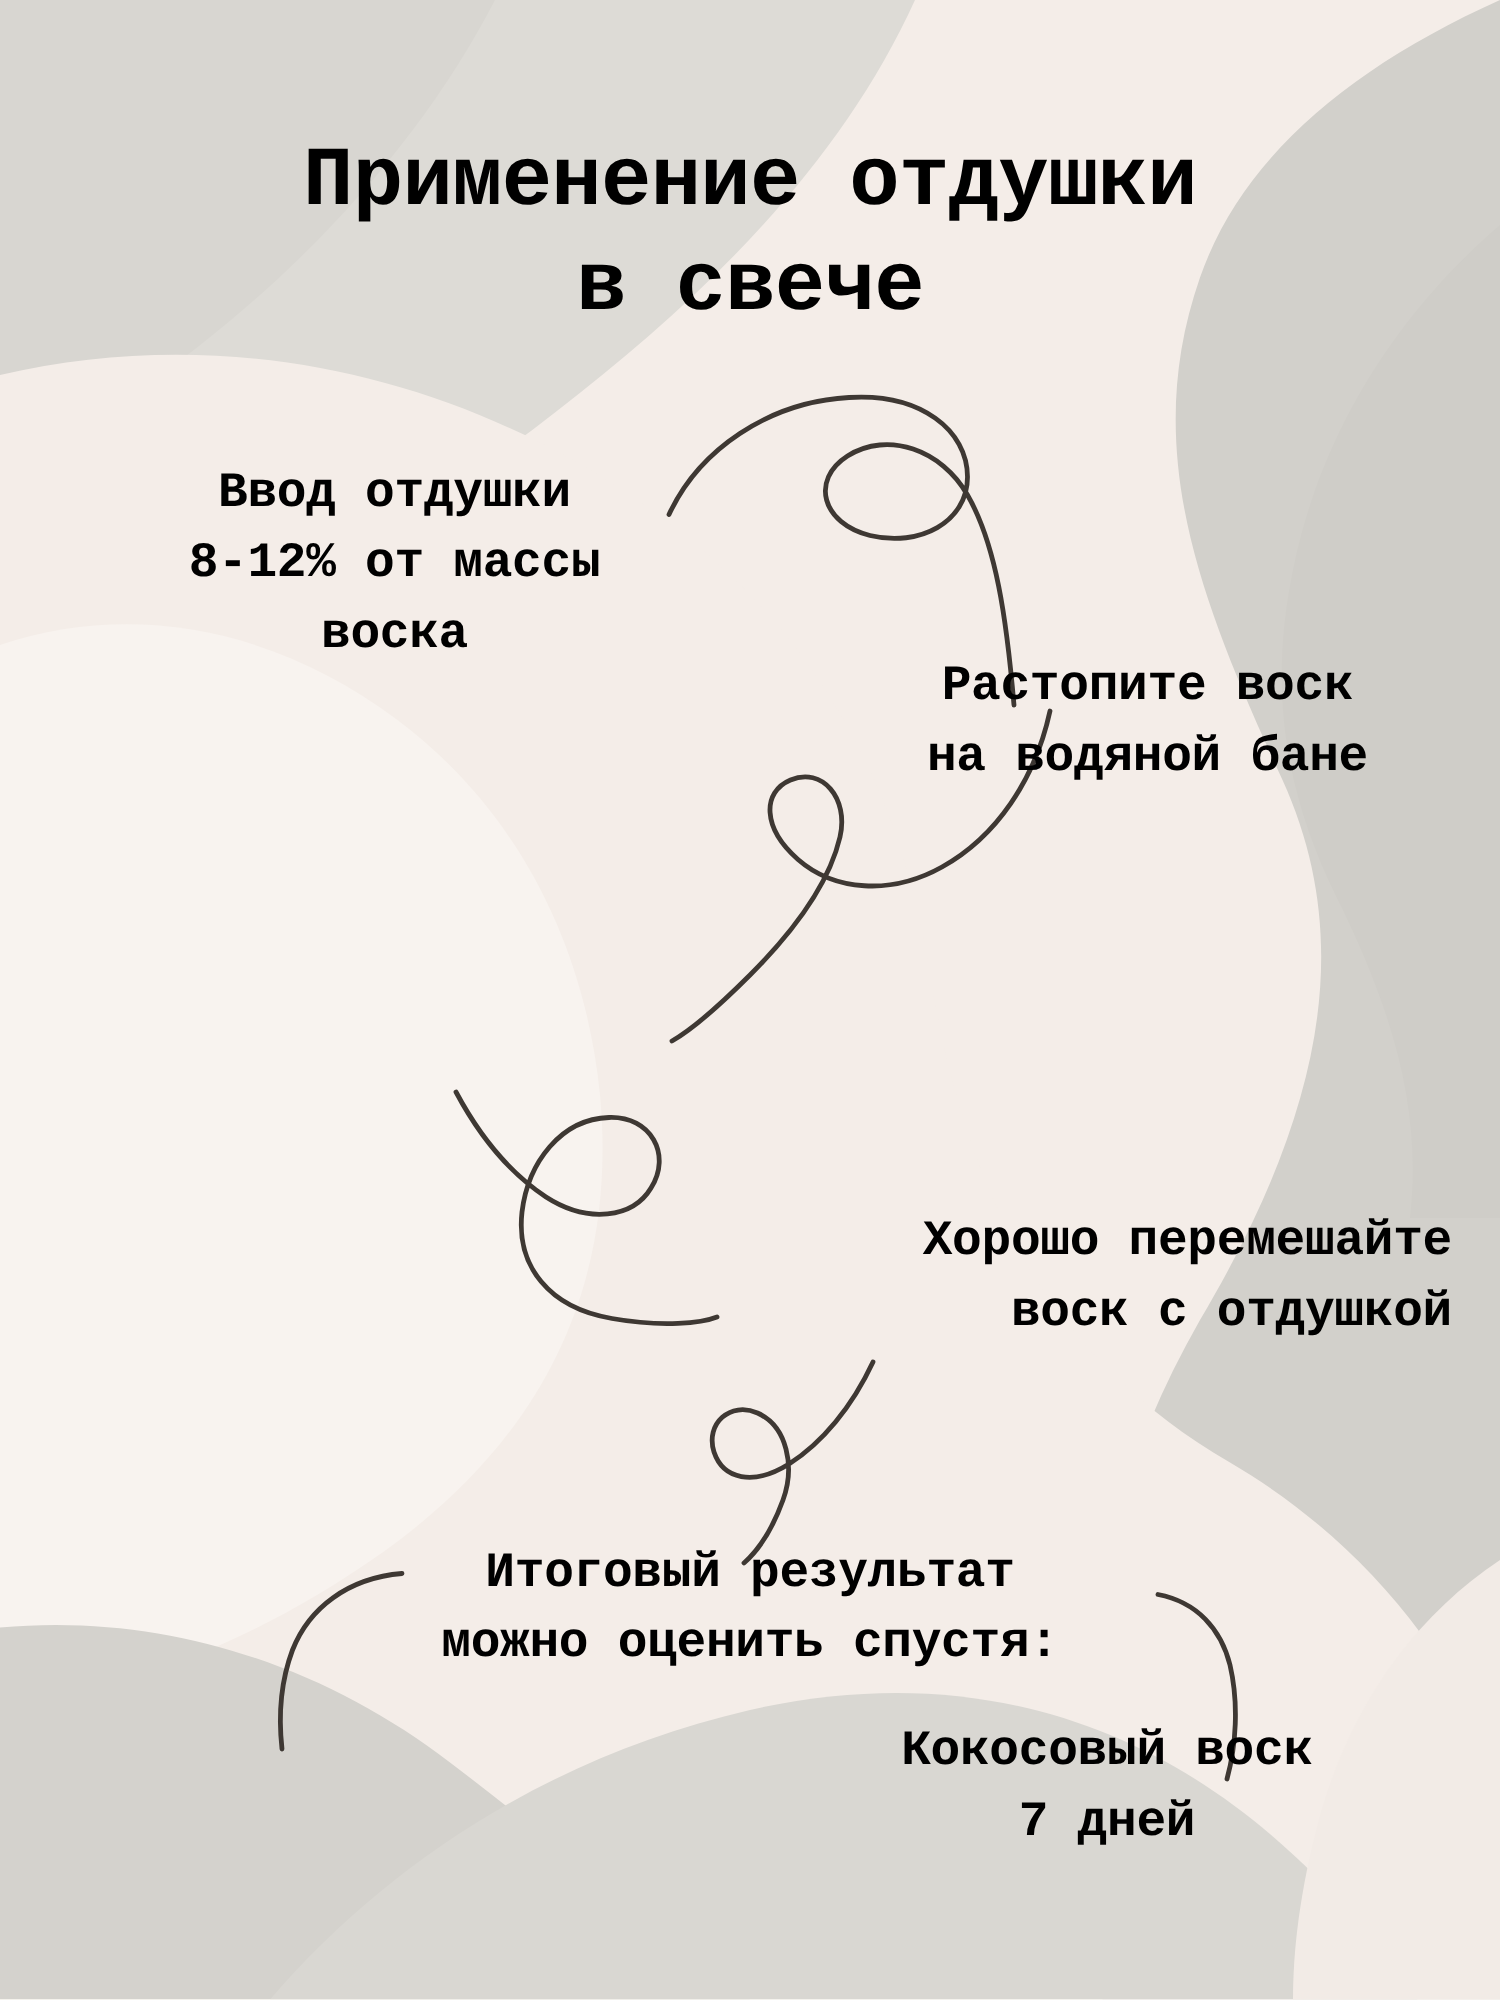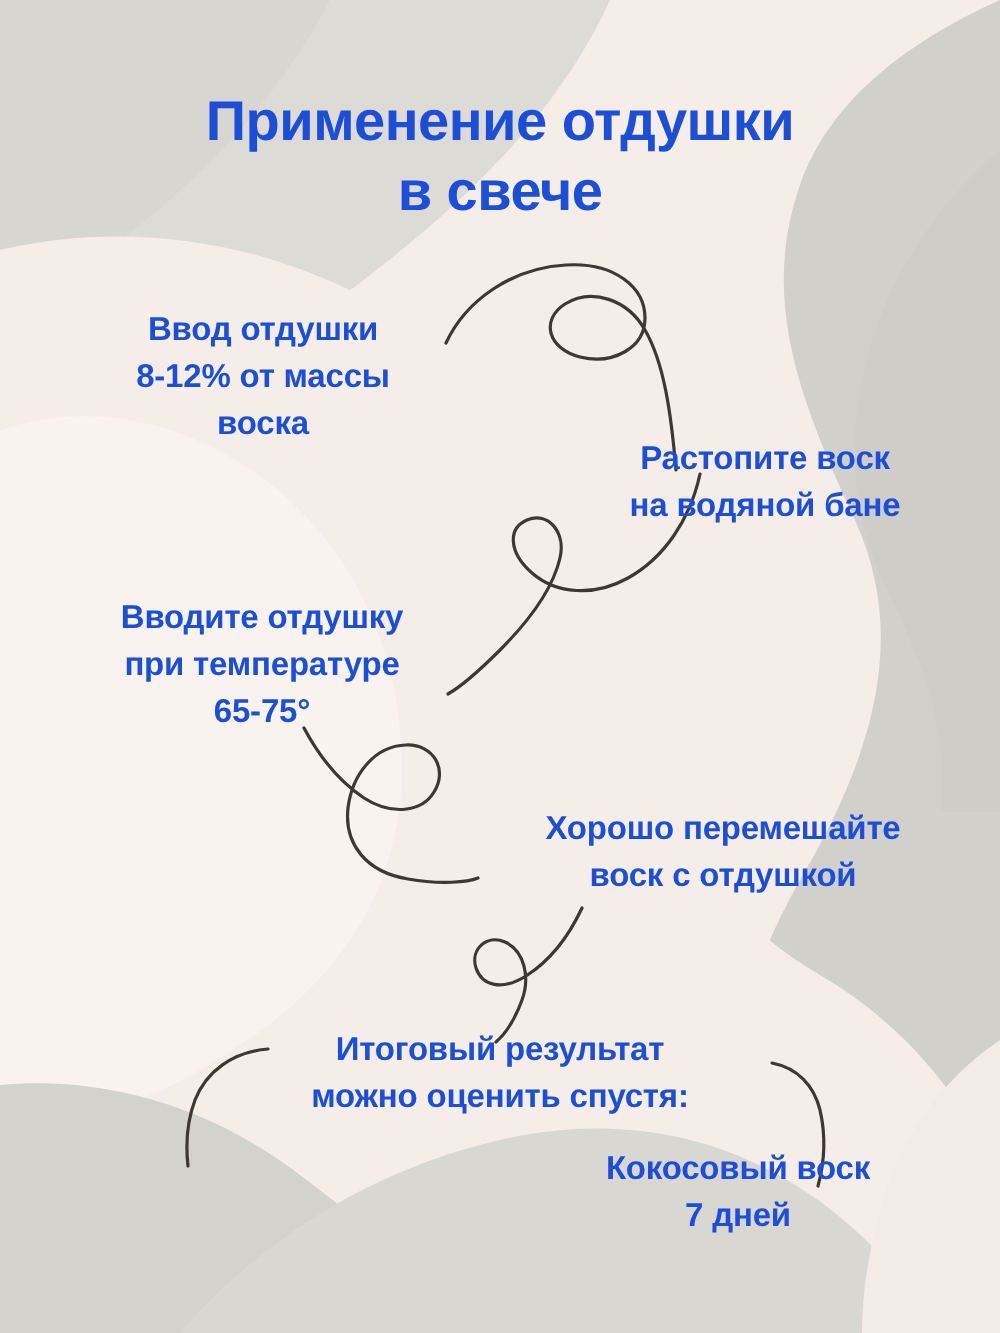--- a/index.html
+++ b/index.html
@@ -31,26 +31,27 @@
     z-index: 1;
     pointer-events: none;
   }
   .content {
     position: absolute;
     inset: 0;
     z-index: 2;
   }
   .txt {
     position: absolute;
-    color: #1d4ed8;
+    color: #000000;
     font-weight: 700;
     line-height: 1.22;
     letter-spacing: -0.2px;
     white-space: pre-line;
     text-rendering: geometricPrecision;
+    font-family: Liberation Mono, monospace;
   }
 
   #title {
     left: 0;
     top: 86px;
     width: 1000px;
     text-align: center;
     font-size: 56px;
     line-height: 1.25;
     letter-spacing: -0.5px;
@@ -78,21 +79,21 @@
     top: 594px;
     width: 420px;
     text-align: center;
     font-size: 33px;
     line-height: 1.42;
   }
   #step-4 {
     left: 478px;
     top: 805px;
     width: 490px;
-    text-align: center;
+    text-align: right;
     font-size: 33px;
     line-height: 1.42;
   }
   #result-title {
     left: 230px;
     top: 1026px;
     width: 540px;
     text-align: center;
     font-size: 33px;
     line-height: 1.42;
@@ -219,23 +220,20 @@
     <div class="txt" id="title">Применение отдушки
 в свече</div>
 
     <div class="txt" id="step-1">Ввод отдушки
 8-12% от массы
 воска</div>
 
     <div class="txt" id="step-2">Растопите воск
 на водяной бане</div>
 
-    <div class="txt" id="step-3">Вводите отдушку
-при температуре
-65-75°</div>
 
     <div class="txt" id="step-4">Хорошо перемешайте
 воск с отдушкой</div>
 
     <div class="txt" id="result-title">Итоговый результат
 можно оценить спустя:</div>
 
 
     <div class="txt" id="result-right">Кокосовый воск
 7 дней</div>

